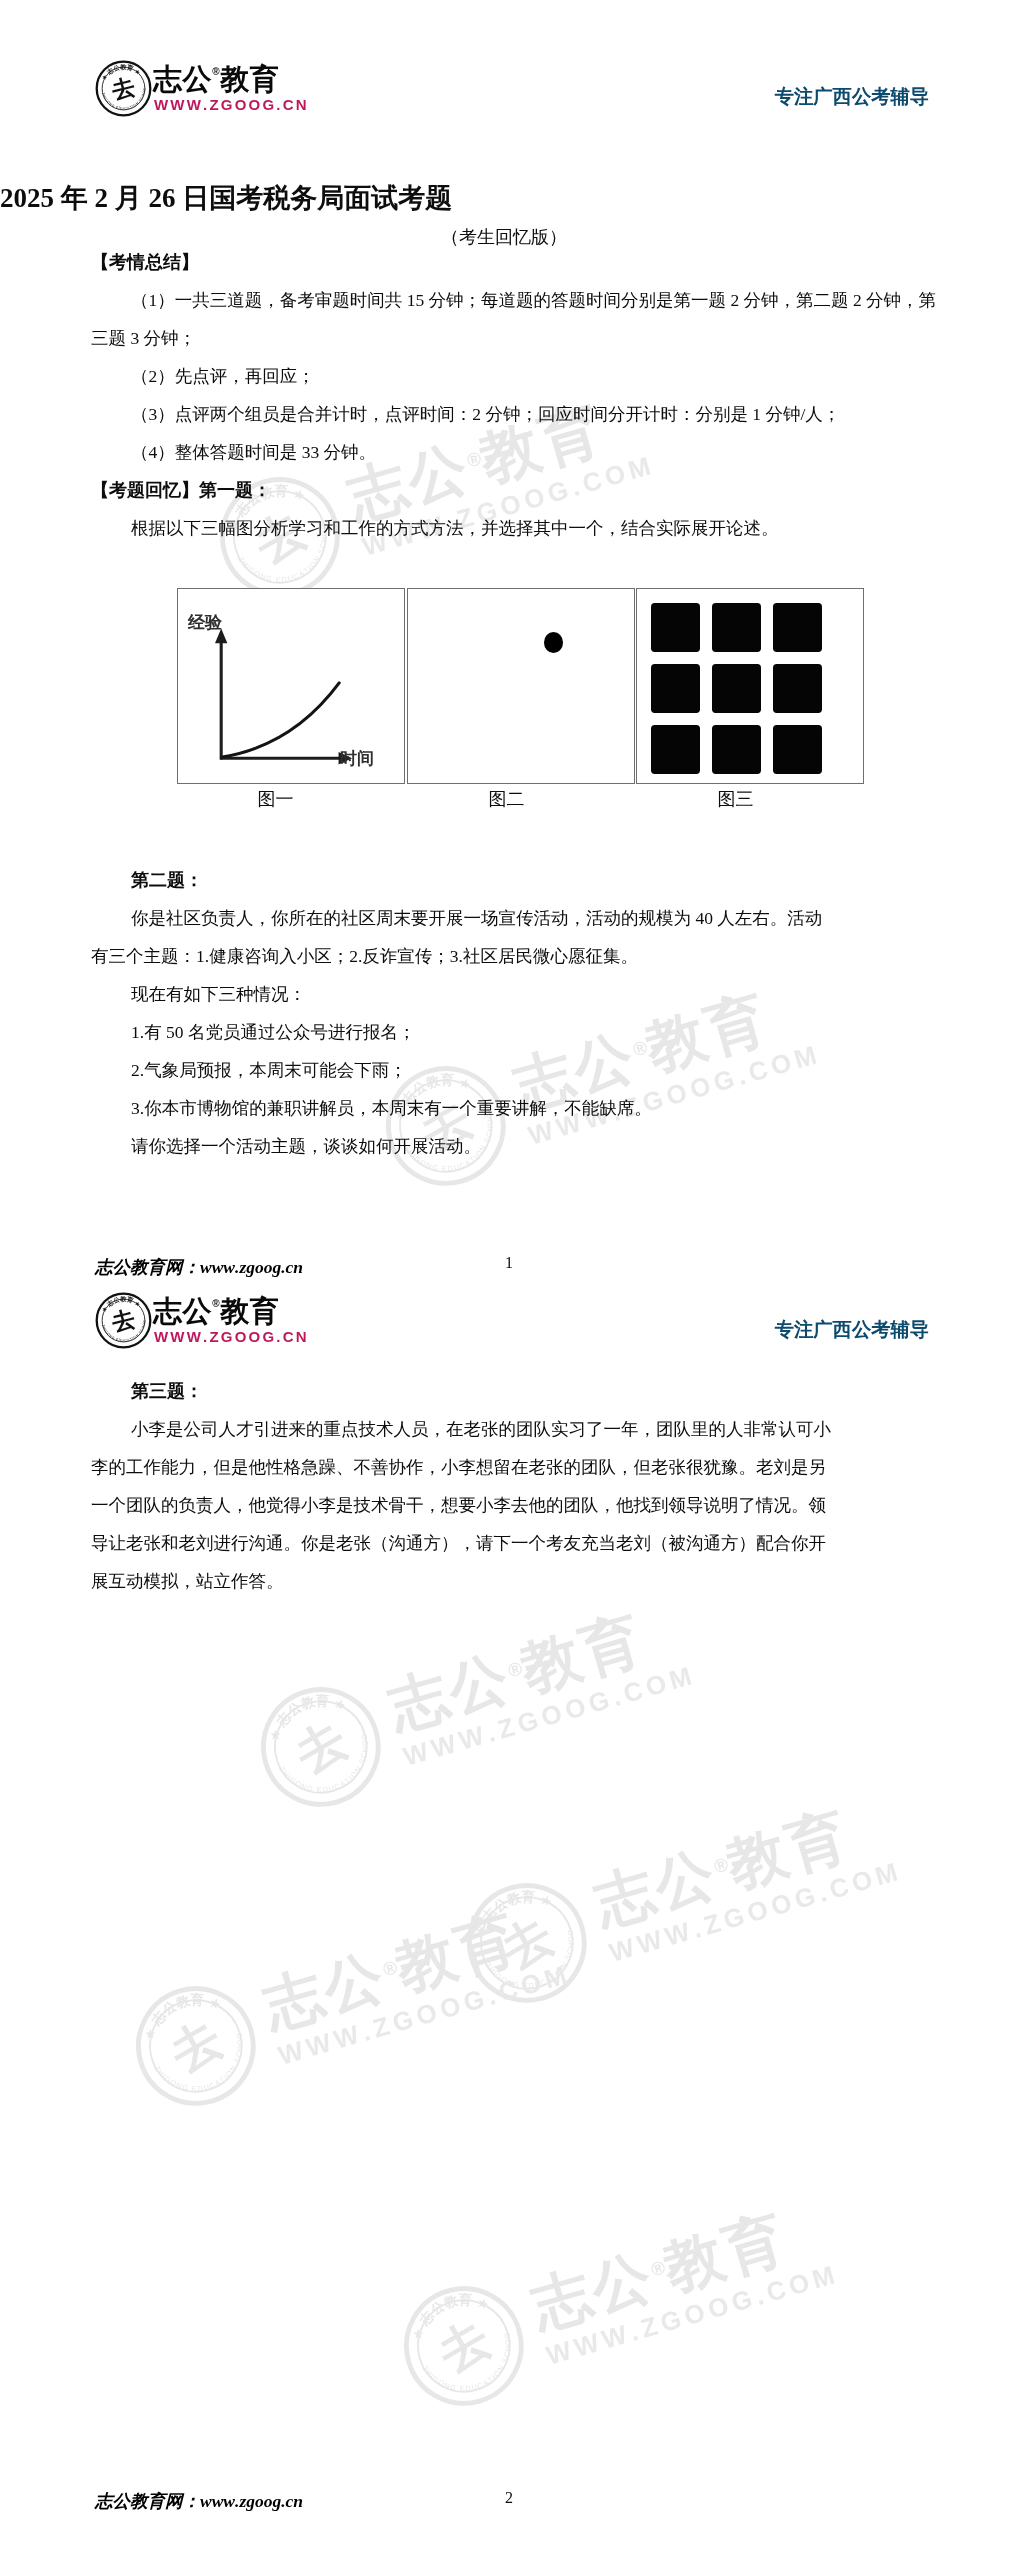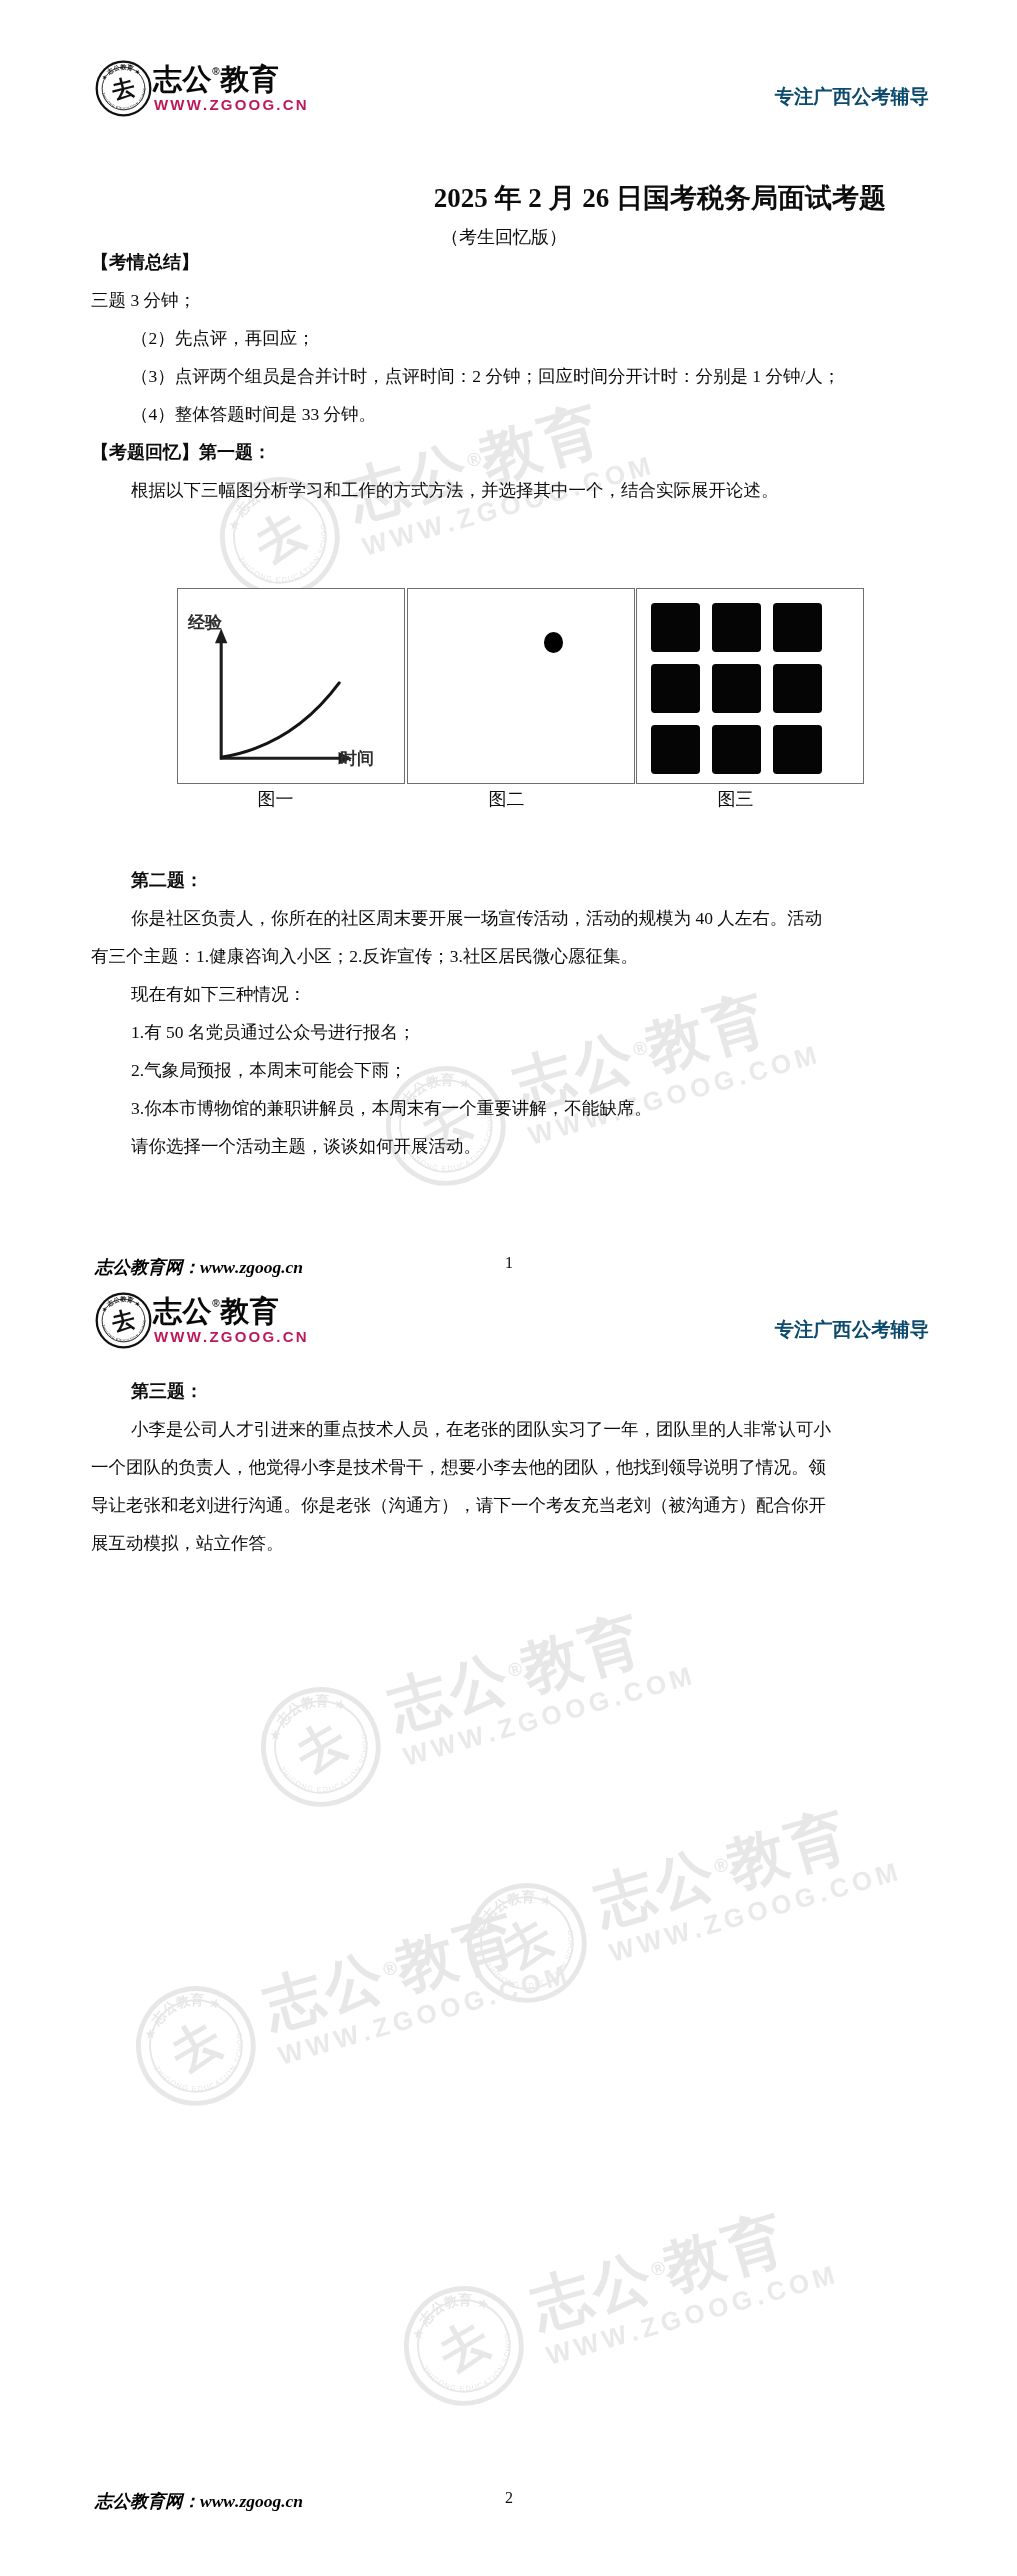--- a/index.html
+++ b/index.html
@@ -45,21 +45,21 @@
     position:absolute;left:154px;
     font-family:"Liberation Sans","DejaVu Sans",sans-serif;
     font-weight:700;font-size:15px;letter-spacing:2.2px;color:#be185d;line-height:1;
   }
   .hdr-tagline{
     position:absolute;right:89px;
     font-size:19.3px;font-weight:600;color:#0c4a6e;line-height:1;
   }
   
   .doc-title{
-    position:absolute;left:0;width:886px;text-align:right;
+    position:absolute;left:0;width:886px;text-align:left;
     font-size:27px;font-weight:bold;line-height:41px;height:41px;
   }
   .doc-subtitle{
     position:absolute;left:0;width:1008px;text-align:center;
     font-size:18px;line-height:30px;height:30px;
   }
   .textblock{position:absolute;left:91px;width:848px;z-index:1;}
   .line{height:38px;line-height:38px;font-size:17.5px;white-space:nowrap;}
   .line.ind{padding-left:40px;}
   .line.b{font-weight:bold;font-size:18px;}
@@ -277,20 +277,21 @@
     <div class="hdr-name" style="top:65px"><span>志公</span><sup>®</sup><span>教育</span></div>
     <div class="hdr-url" style="top:97px">WWW.ZGOOG.CN</div>
     <div class="hdr-tagline" style="top:87px">专注广西公考辅导</div>
   </div>
 
   <div class="doc-title" style="top:178px">2025 年 2 月 26 日国考税务局面试考题</div>
   <div class="doc-subtitle" style="top:222px">（考生回忆版）</div>
 
   <div id="summary-lines" class="textblock" style="top:243px">
       <div class="line b">【考情总结】</div>
+      <div class="line ind">（1）一共三道题，备考审题时间共 15 分钟；每道题的答题时间分别是第一题 2 分钟，第二题 2 分钟，第</div>
       <div class="line">三题 3 分钟；</div>
       <div class="line ind">（2）先点评，再回应；</div>
       <div class="line ind">（3）点评两个组员是合并计时，点评时间：2 分钟；回应时间分开计时：分别是 1 分钟/人；</div>
       <div class="line ind">（4）整体答题时间是 33 分钟。</div>
       <div class="line b">【考题回忆】第一题：</div>
       <div class="line ind">根据以下三幅图分析学习和工作的方式方法，并选择其中一个，结合实际展开论述。</div>
     </div>
 
   <div id="fig1" class="figbox">
     <svg class="fig-svg" viewBox="0 0 318 314">
@@ -361,20 +362,21 @@
     </g>
   </svg></span>
     <div class="hdr-name" style="top:1297px"><span>志公</span><sup>®</sup><span>教育</span></div>
     <div class="hdr-url" style="top:1329px">WWW.ZGOOG.CN</div>
     <div class="hdr-tagline" style="top:1320px">专注广西公考辅导</div>
   </div>
 
   <div id="q3-lines" class="textblock" style="top:1372px">
       <div class="line ind b">第三题：</div>
       <div class="line ind">小李是公司人才引进来的重点技术人员，在老张的团队实习了一年，团队里的人非常认可小</div>
+      <div class="line">李的工作能力，但是他性格急躁、不善协作，小李想留在老张的团队，但老张很犹豫。老刘是另</div>
       <div class="line">一个团队的负责人，他觉得小李是技术骨干，想要小李去他的团队，他找到领导说明了情况。领</div>
       <div class="line">导让老张和老刘进行沟通。你是老张（沟通方），请下一个考友充当老刘（被沟通方）配合你开</div>
       <div class="line">展互动模拟，站立作答。</div>
     </div>
 
   <div class="footer-site" style="top:2489px">志公教育网：www.zgoog.cn</div>
   <div class="pagenum" style="top:2485px">2</div>
 
 </div>
 

